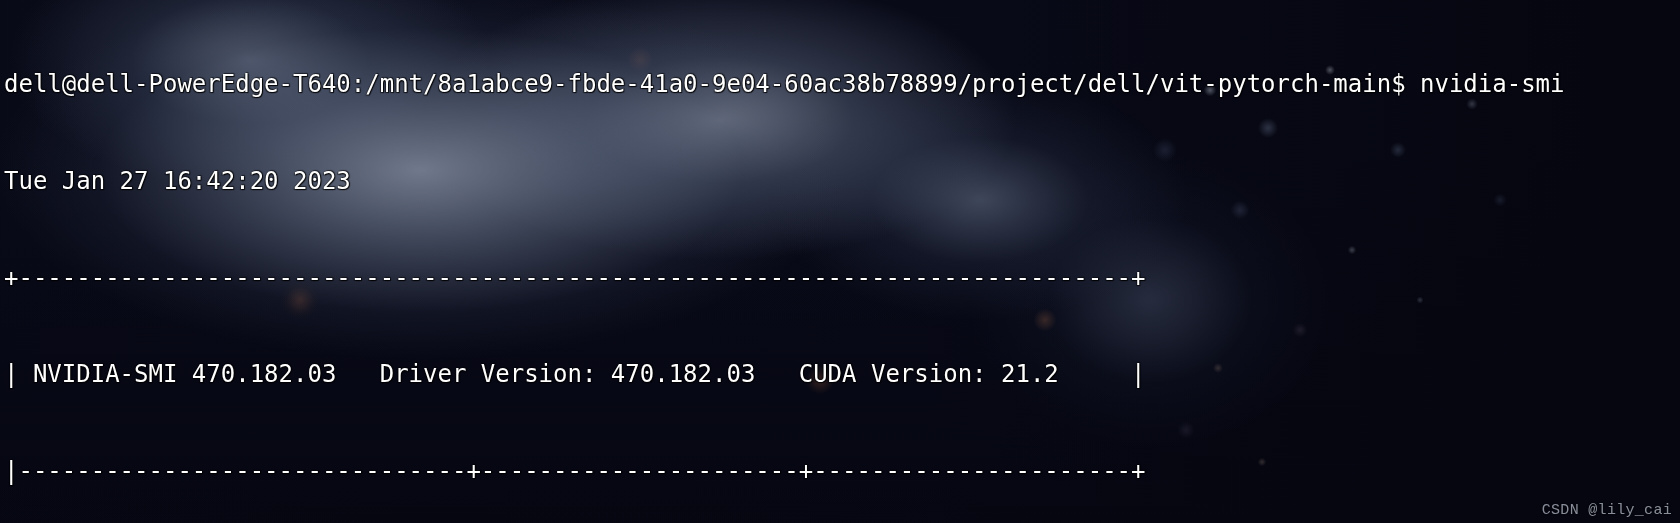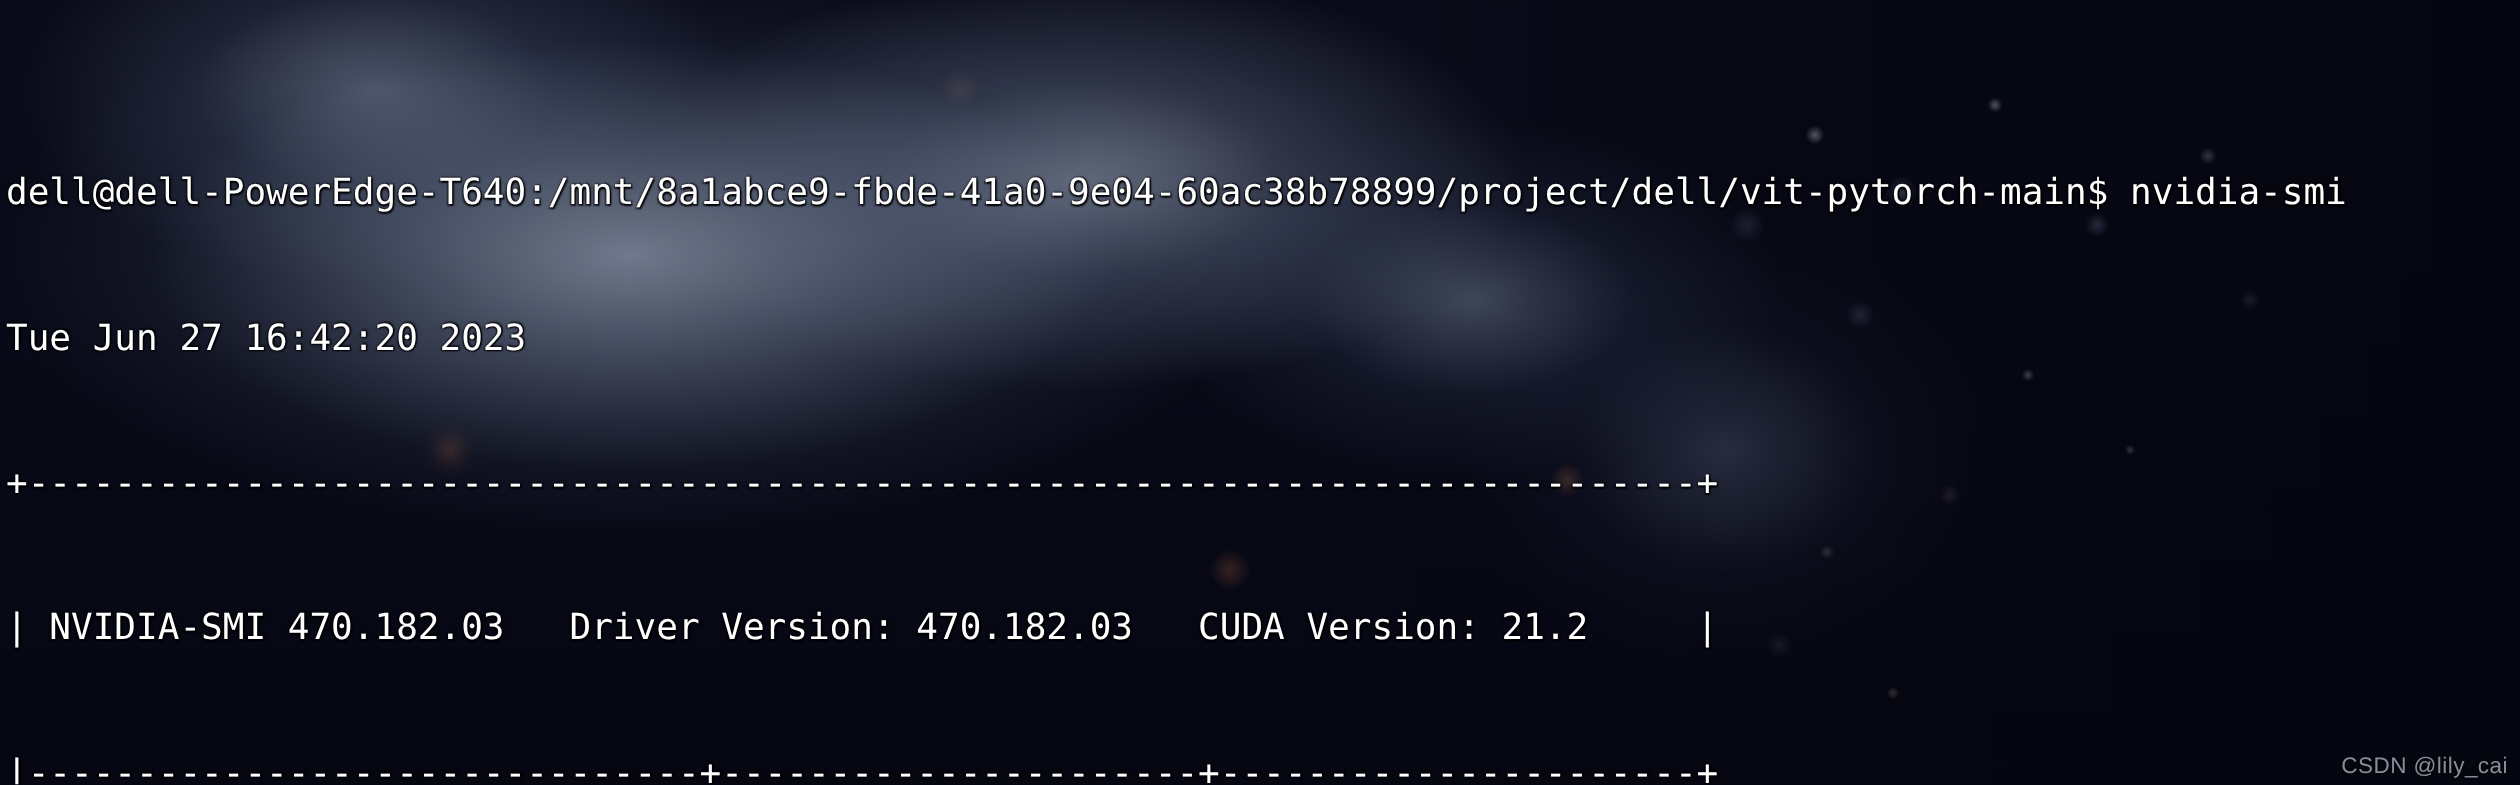--- a/index.html
+++ b/index.html
@@ -65,45 +65,44 @@
     color: #ffffff;
     font-size: 24px;
     line-height: 32.2px;
     white-space: pre;
     letter-spacing: 0px;
     text-shadow:
        0 0 1px rgba(0,0,0,0.95),
        1px 1px 1px rgba(0,0,0,0.85),
       -1px 1px 1px rgba(0,0,0,0.55),
        1px -1px 1px rgba(0,0,0,0.55);
-    margin-top: 44px;
   }
   #term .line { display: block; height: 32.2px; }
   #watermark {
     position: absolute;
     right: 8px;
     bottom: 4px;
     color: rgba(190,196,210,0.72);
-    font-family: Liberation Sans, sans-serif;
+    font-family: Liberation Mono, monospace;
     font-size: 15px;
     letter-spacing: 0.3px;
     text-shadow: 0 0 2px rgba(0,0,0,0.9);
     text-align: right;
   }
 </style>
 </head>
 <body>
 
 <div id="screen">
   <div id="wallpaper"></div>
   <div id="tint"></div>
 
   <div id="term">
     <span class="line">dell@dell-PowerEdge-T640:/mnt/8a1abce9-fbde-41a0-9e04-60ac38b78899/project/dell/vit-pytorch-main$ nvidia-smi</span>
-    <span class="line">Tue Jun 27 16:42:20 2023</span>
+    <span class="line">Tue Jan 27 16:42:20 2023</span>
     <span class="line">+-----------------------------------------------------------------------------+</span>
     <span class="line">| NVIDIA-SMI 470.182.03   Driver Version: 470.182.03   CUDA Version: 21.2     |</span>
     <span class="line">|-------------------------------+----------------------+----------------------+</span>
     
     
     
     
     
     
     

